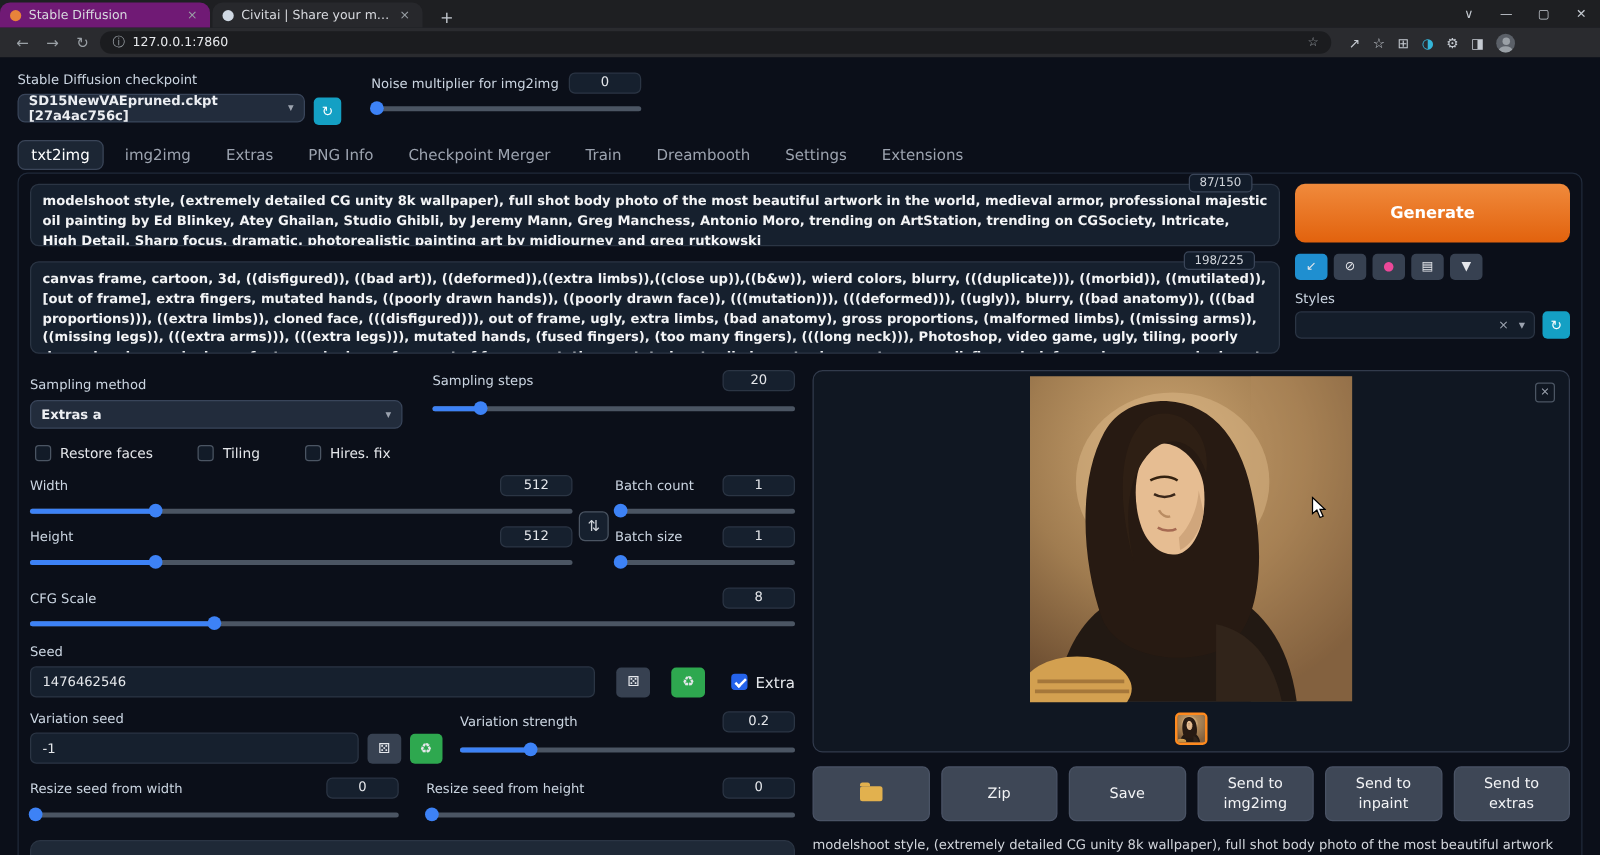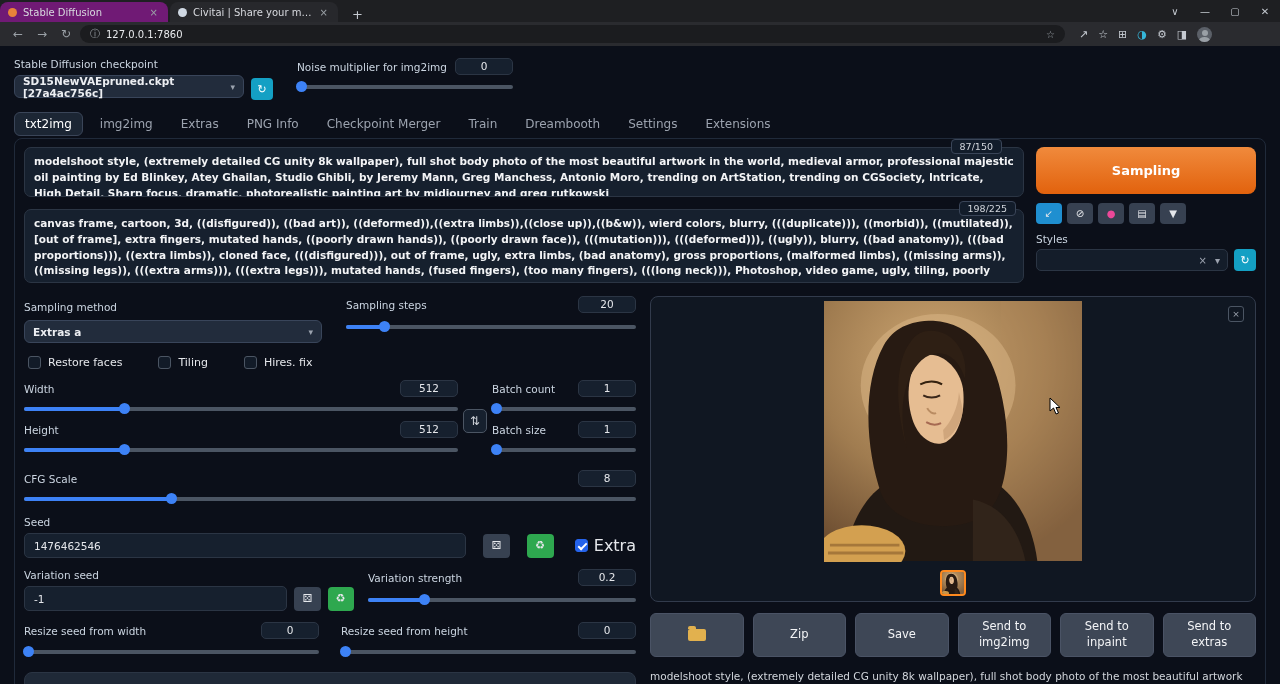--- a/index.html
+++ b/index.html
@@ -121,21 +121,21 @@
   .cfg-block .slider { margin-top:5px; }
 
   .seed-block { margin-top:12px; }
   .seed-block > .lbl { display:block; margin-bottom:5px; }
   .seed-row { display:flex; gap:17px; align-items:center; }
   .text-input { background:#16202e; border:1px solid #2b3544; border-radius:5px; color:#e5e7eb;
                 font-size:10.5px; padding:0 9px; height:25px; font-family:inherit; }
   .seed-input { flex:1; }
   .mini-btn { width:27px; height:24px; border:none; border-radius:4px; background:#374151; color:#e5e7eb; font-size:11px; }
   .mini-btn.green { background:#2ea84f; }
-  .extra-check { display:flex; gap:6px; align-items:center; font-size:16px; margin-left:4px; }
+  .extra-check { display:flex; gap:6px; align-items:center; font-size:12px; margin-left:4px; }
 
   .variation-row { display:flex; margin-top:11px; }
   .var-seed { width:330px; }
   .var-seed > .lbl { display:block; margin-bottom:5px; }
   .var-seed-row { display:flex; gap:7px; align-items:center; }
   .var-seed-input { width:268px; }
   .var-strength { flex:1; margin-left:14px; }
   .var-strength .slider { margin-top:7px; }
 
   .resize-row { display:flex; gap:22px; margin-top:11px; }
@@ -275,26 +275,26 @@
 
   <div class="panel">
 
     <div class="prompt-row">
       <div class="prompt-col">
         <div class="ta-wrap">
           <span class="counter">87/150</span>
           <textarea class="ta-prompt" style="">modelshoot style, (extremely detailed CG unity 8k wallpaper), full shot body photo of the most beautiful artwork in the world, medieval armor, professional majestic oil painting by Ed Blinkey, Atey Ghailan, Studio Ghibli, by Jeremy Mann, Greg Manchess, Antonio Moro, trending on ArtStation, trending on CGSociety, Intricate, High Detail, Sharp focus, dramatic, photorealistic painting art by midjourney and greg rutkowski</textarea>
         </div>
         <div class="ta-wrap">
-          <span class="counter" style="right:8px">198/225</span>
+          <span class="counter" style="right:20px">198/225</span>
           <textarea class="ta-negative" style="">canvas frame, cartoon, 3d, ((disfigured)), ((bad art)), ((deformed)),((extra limbs)),((close up)),((b&amp;w)), wierd colors, blurry, (((duplicate))), ((morbid)), ((mutilated)), [out of frame], extra fingers, mutated hands, ((poorly drawn hands)), ((poorly drawn face)), (((mutation))), (((deformed))), ((ugly)), blurry, ((bad anatomy)), (((bad proportions))), ((extra limbs)), cloned face, (((disfigured))), out of frame, ugly, extra limbs, (bad anatomy), gross proportions, (malformed limbs), ((missing arms)), ((missing legs)), (((extra arms))), (((extra legs))), mutated hands, (fused fingers), (too many fingers), (((long neck))), Photoshop, video game, ugly, tiling, poorly drawn hands, poorly drawn feet, poorly drawn face, out of frame, mutation, mutated, extra limbs, extra legs, extra arms, disfigured, deformed, cross-eye, body out of frame, blurry, bad art, bad anatomy, 3d render</textarea>
         </div>
       </div>
       <div class="gen-col">
-        <button class="generate-btn">Sampling</button>
+        <button class="generate-btn">Generate</button>
         <div class="tool-row">
           <button class="tool-btn primary">↙</button>
           <button class="tool-btn">⊘</button>
           <button class="tool-btn"><span class="pink">●</span></button>
           <button class="tool-btn">▤</button>
           <button class="tool-btn">▼</button>
         </div>
         <span class="lbl styles-label">Styles</span>
         <div class="styles-row">
           <div class="styles-select">

